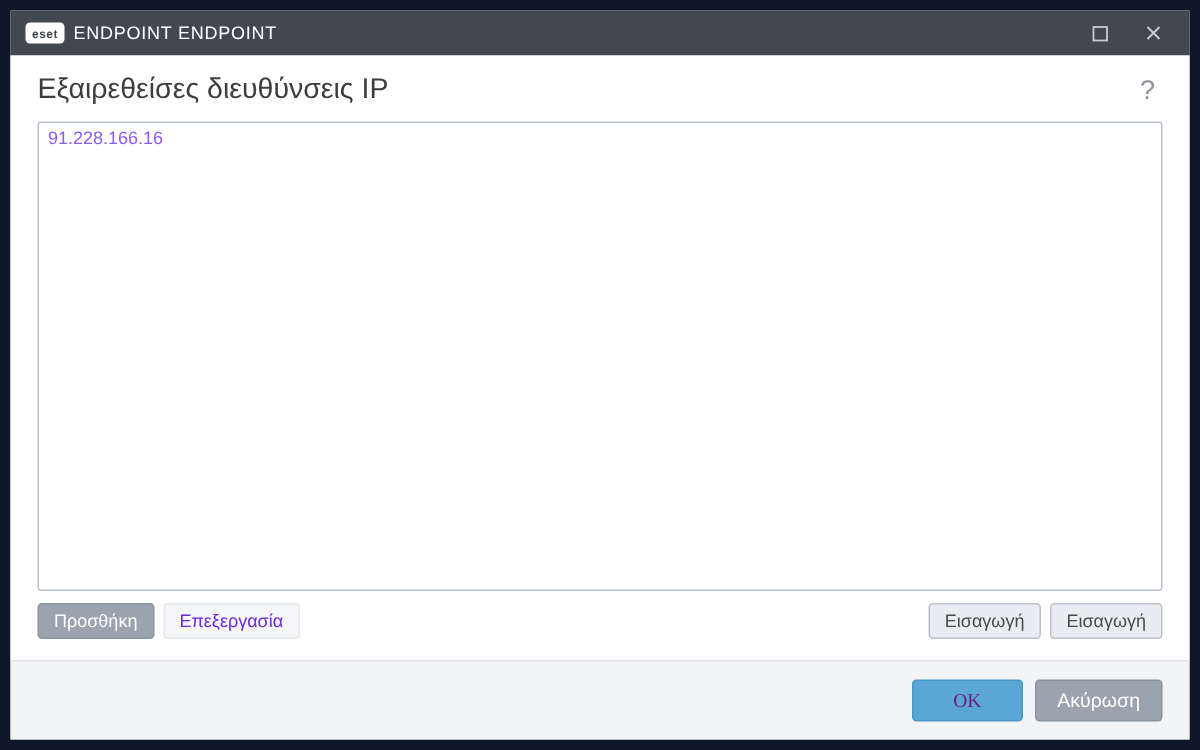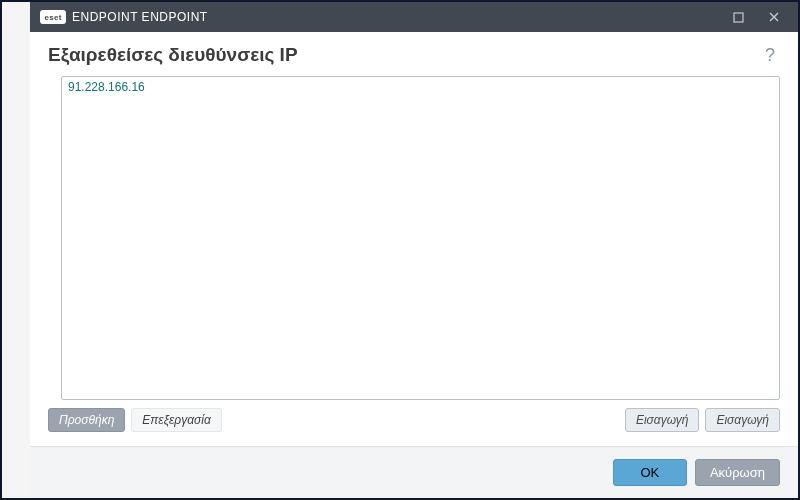--- a/index.html
+++ b/index.html
@@ -6,22 +6,21 @@
   html, body {
     margin: 0; padding: 0;
     width: 800px; height: 500px;
     font-family: "Segoe UI", Arial, sans-serif;
     background: #f5f5f5;
     overflow: hidden;
   }
   .window {
     width: 800px; height: 500px;
     display: flex; flex-direction: column;
-    border: 2px solid #0f172a;
-    padding-left: 28px;
+    border: 7px solid #0f172a;
   }
   .titlebar {
     height: 30px;
     background: #414852;
     color: #fff;
     display: flex;
     align-items: center;
     padding: 0 6px 0 10px;
     flex: 0 0 auto;
   }
@@ -60,68 +59,66 @@
     flex-direction: column;
     padding: 12px 18px 14px 18px;
   }
   .header-row {
     display: flex; align-items: center;
     margin-bottom: 10px;
   }
   .page-title {
     font-size: 19px;
     color: #3d3d3d;
-    font-weight: 700;
+    font-weight: 400;
   }
   .help-btn {
     margin-left: auto;
     color: #8a949e;
     font-size: 18px;
     width: 20px; height: 20px;
     display:flex; align-items:center; justify-content:center;
     cursor: pointer;
   }
   .listbox {
     flex: 1;
     border: 1px solid #b9c2cc;
     border-radius: 2px;
     background: #fff;
     padding: 2px 4px;
     overflow: auto;
     font-size: 12px;
-    color: #0f766e;
-    margin-left: 13px;
+    color: #8b5cf6;
   }
   .list-item {
     padding: 1px 2px;
   }
   .list-actions {
     display: flex;
     gap: 6px;
     margin-top: 8px;
   }
   .list-actions .spacer { flex:1; }
   .btn {
     border: 1px solid #b9c2cc;
     background: #e9edf1;
     color: #4a4a4a;
     font-size: 12px;
     padding: 3px 10px;
     border-radius: 3px;
     cursor: pointer;
     line-height: 16px;
-    font-style: italic;
   }
   .btn.selected {
     background: #9aa3ae;
     border-color: #8a949e;
     color: #fff;
   }
   .btn.disabled {
-    color: #404040;
+    color: #6d28d9;
     border-color: #e3e7ec;
     background: #f4f6f8;
     cursor: default;
   }
   .footer {
     flex: 0 0 auto;
     background: #f3f4f6;
     border-top: 1px solid #dfe3e8;
     padding: 12px 18px;
     display: flex;
@@ -132,22 +129,23 @@
     min-width: 74px;
     text-align: center;
     font-size: 13px;
     padding: 5px 14px;
     border-radius: 3px;
     cursor: pointer;
     border: 1px solid transparent;
   }
   .btn-primary {
     background: #5aa7d6;
-    color: #000000;
+    color: #701a75;
     border-color: #4a97c8;
+    font-family: Liberation Serif, serif;
   }
   .btn-secondary {
     background: #9aa3ae;
     color: #fff;
     border-color: #8a949e;
     text-align: right;
   }
 </style>
 </head>
 <body>

